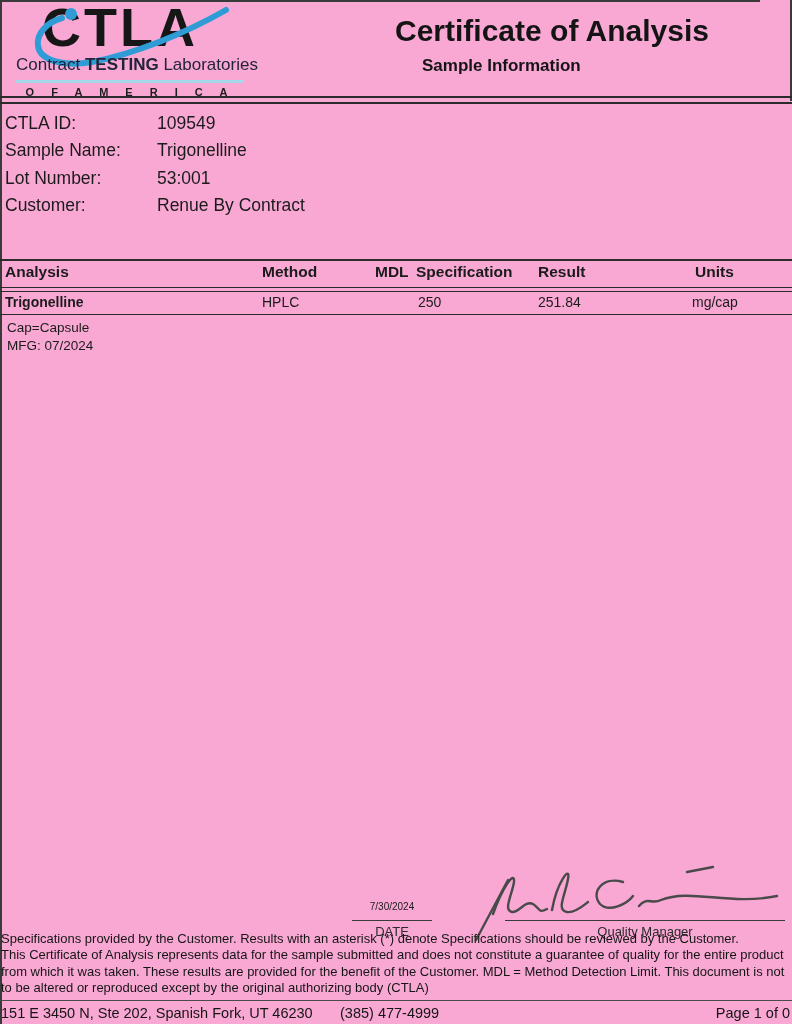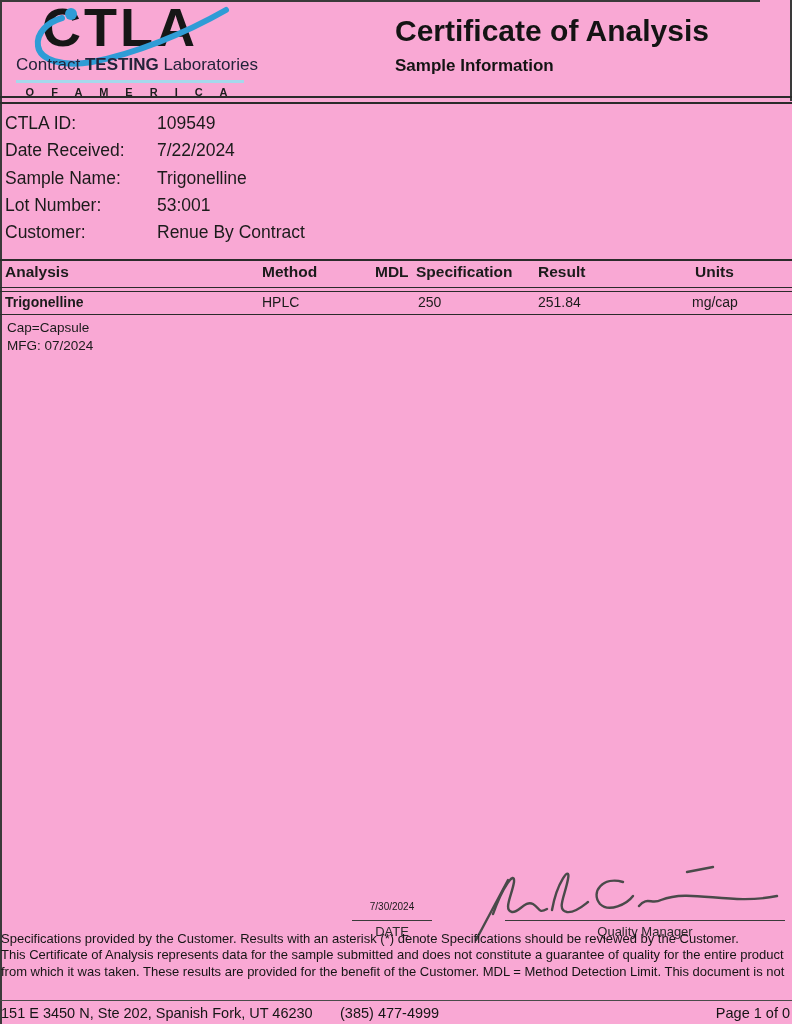--- a/index.html
+++ b/index.html
@@ -22,21 +22,21 @@
   .logo-swoosh{position:absolute;left:0;top:0;pointer-events:none;}
   .logo-line1{position:absolute;left:2px;top:53px;width:238px;font-size:17px;color:#23233a;white-space:nowrap;}
   .logo-line1 .bold{font-weight:bold;}
   .logo-underline{position:absolute;left:2px;top:78px;width:228px;height:3px;background:#a6d8ec;}
   .logo-line2{
     position:absolute;left:0;top:84px;width:232px;text-align:center;
     font-size:11px;font-weight:bold;letter-spacing:7px;color:#1d1d1d;white-space:nowrap;
   }
   .title-block{position:absolute;left:395px;top:14px;width:390px;}
   .doc-title{font-size:30px;font-weight:bold;color:#141414;letter-spacing:0px;}
-  .doc-subtitle{font-size:17px;font-weight:bold;color:#141414;margin-top:8px;}
+  .doc-subtitle{font-size:17px;font-weight:bold;color:#141414;margin-top:8px;margin-left:27px;}
   .header-rule{
     position:absolute;left:0;top:96px;width:792px;height:4px;
     border-top:2px solid #2b2b2b;border-bottom:2px solid #2b2b2b;
   }
 
   
   .sample-info{position:absolute;left:5px;top:110px;width:500px;font-size:17.5px;}
   .si-row{display:flex;height:27.3px;align-items:center;}
   .si-label{width:152px;}
   .si-value{flex:1;}
@@ -104,24 +104,20 @@
   </div>
 
   <div class="header-rule"></div>
 
   <div class="sample-info">
     <div class="si-row">
       <span class="si-label">CTLA ID:</span>
       <span class="si-value">109549</span>
     </div>
     <div class="si-row">
-      <span class="si-label">Date Received:</span>
-      <span class="si-value">7/22/2024</span>
-    </div>
-    <div class="si-row">
       <span class="si-label">Sample Name:</span>
       <span class="si-value">Trigonelline</span>
     </div>
     <div class="si-row">
       <span class="si-label">Lot Number:</span>
       <span class="si-value">53:001</span>
     </div>
     <div class="si-row">
       <span class="si-label">Customer:</span>
       <span class="si-value">Renue By Contract</span>
@@ -164,20 +160,21 @@
   <div class="sig-date">7/30/2024</div>
   <div class="sig-date-line"></div>
   <div class="sig-date-label">DATE</div>
   <div class="sig-line"></div>
   <div class="sig-role-label">Quality Manager</div>
 
   <div class="disclaimer">
     <div>Specifications provided by the Customer. Results with an asterisk (*) denote Specifications should be reviewed by the Customer.</div>
     <div>This Certificate of Analysis represents data for the sample submitted and does not constitute a guarantee of quality for the entire product</div>
     <div>from which it was taken. These results are provided for the benefit of the Customer.  MDL = Method Detection Limit. This document is not</div>
+    <div>to be altered or reproduced except by the original authorizing body (CTLA)</div>
   </div>
 
   <div class="footer-rule"></div>
   <div class="footer">
     <span class="footer-address">151 E 3450 N, Ste 202, Spanish Fork, UT 46230</span>
     <span class="footer-phone">(385) 477-4999</span>
     <span class="footer-page">Page 1 of 0</span>
   </div>
 
 </div>

